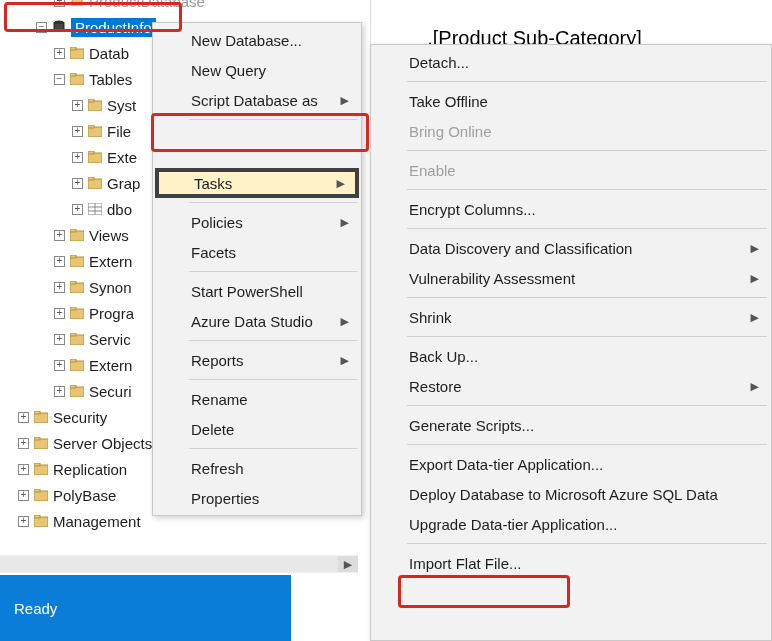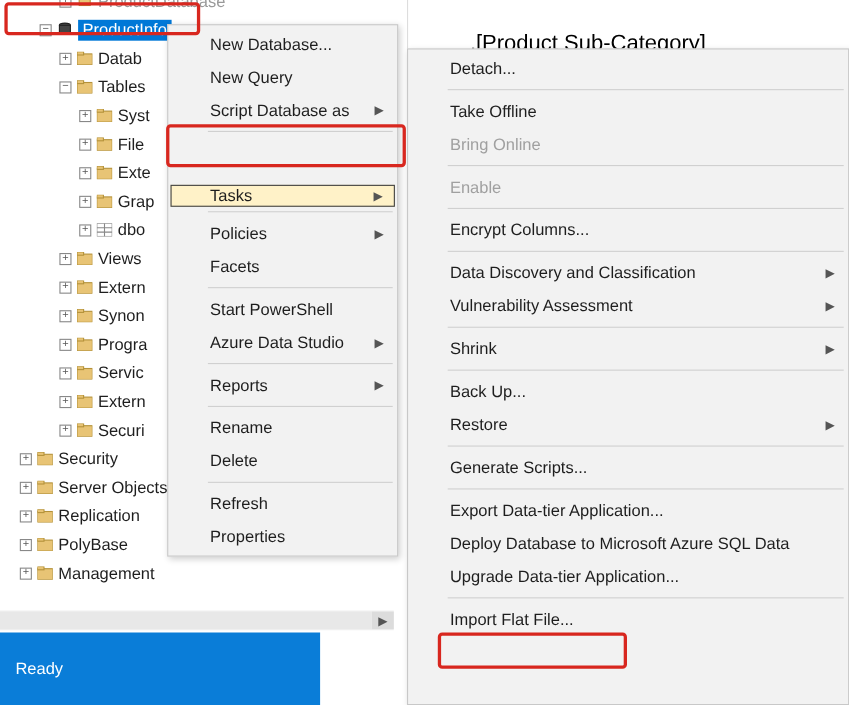--- a/index.html
+++ b/index.html
@@ -12,21 +12,21 @@
     .indent { display: inline-block; flex-shrink: 0; }
     .i1 { width: 18px; } .i2 { width: 36px; } .i3 { width: 54px; } .i4 { width: 72px; }
     .selected-label { background: #0078d7; color: #fff; padding: 1px 4px; }
 
     .editor-panel { position: absolute; left: 370px; top: 0; width: 402px; height: 45px; background: #fff; border-left: 1px solid #ddd; }
     .editor-text { font-family: Consolas, monospace; font-size: 20px; padding: 2px 8px; white-space: pre; }
 
     .context-menu-1 { position: absolute; left: 152px; top: 22px; width: 210px; background: #f2f2f2; border: 1px solid #c8c8c8; box-shadow: 2px 2px 6px rgba(0,0,0,0.2); z-index: 10; padding: 2px; }
     .context-menu-2 { position: absolute; left: 370px; top: 44px; width: 402px; height: 597px; background: #f2f2f2; border: 1px solid #c8c8c8; box-shadow: 2px 2px 6px rgba(0,0,0,0.2); z-index: 20; padding: 2px; overflow: hidden; }
     .menu-item { display: flex; align-items: center; height: 30px; padding: 0 28px 0 36px; position: relative; cursor: default; color: #1e1e1e; }
-    .menu-item.highlighted { background: #fff2c8; border: 1px solid #404040; padding-left: 35px; padding-right: 27px; height: 20px; margin-top: 48px; }
+    .menu-item.highlighted { background: #fff2c8; border: 4px solid #404040; padding-left: 35px; padding-right: 27px; height: 30px; margin-top: 48px; }
     .menu-item.disabled { color: #a0a0a0; }
     .menu-item .arrow { position: absolute; right: 10px; font-size: 11px; color: #555; }
     .menu-sep { height: 1px; background: #d0d0d0; margin: 4px 2px 4px 34px; }
 
     .hscroll { position: absolute; left: 0; top: 555px; width: 358px; height: 18px; background: #f0f0f0; display: flex; align-items: center; }
     .hscroll .track { flex: 1; height: 16px; background: #e8e8e8; position: relative; }
     .hscroll .btn-r { width: 20px; height: 16px; background: #dcdcdc; display: flex; align-items: center; justify-content: center; font-size: 11px; color: #555; }
 
     .status-bar { position: absolute; left: 0; top: 575px; width: 291px; height: 66px; background: #0a7dd8; color: #fff; display: flex; align-items: center; padding: 0 14px; font-size: 15px; }
 

